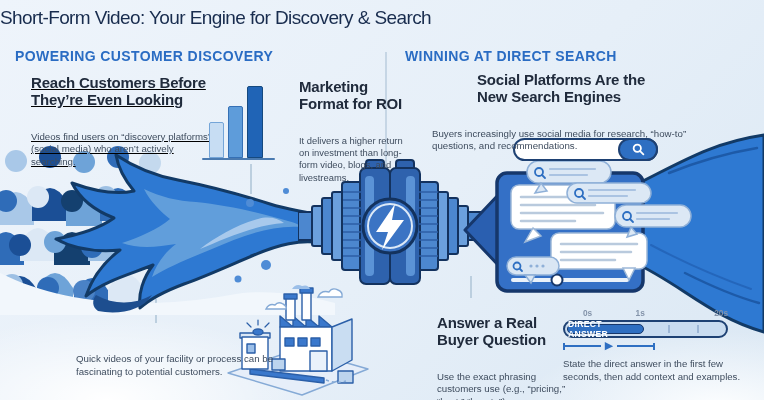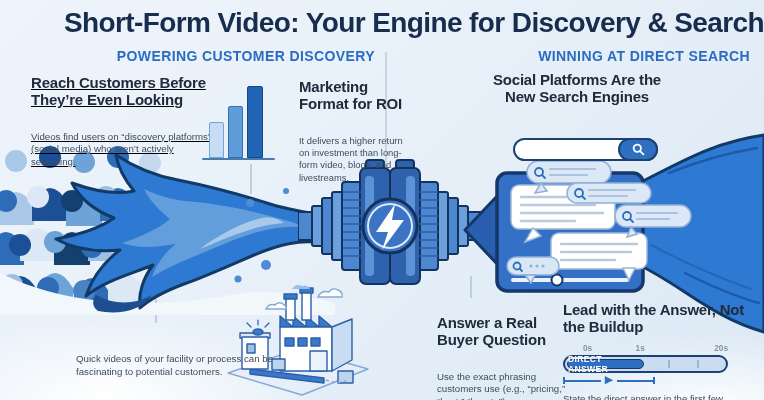--- a/index.html
+++ b/index.html
@@ -5,42 +5,42 @@
   * { box-sizing: border-box; margin: 0; padding: 0; }
   body { background:#c9d6e4; font-family:"Liberation Sans", sans-serif; }
   .stage{
     position:relative; width:764px; height:400px; overflow:hidden;
     background:
       radial-gradient(ellipse 300px 120px at 14% 100%, #ffffff 0%, rgba(255,255,255,0) 70%),
       radial-gradient(ellipse 280px 110px at 94% 102%, #fdfeff 0%, rgba(255,255,255,0) 70%),
       linear-gradient(135deg,#eef4fb 0%, #e6eff8 55%, #dbe8f4 100%);
   }
   .title{
-    position:absolute; top:7px; left:0; width:100%; text-align:right;
-    font-size:28px; font-weight:700; color:#182c4e; letter-spacing:-0.6px;
+    position:absolute; top:7px; left:0; width:100%; text-align:left;
+    font-size:19px; font-weight:400; color:#182c4e; letter-spacing:-0.6px;
   }
   .col-header{
     position:absolute; font-size:14px; font-weight:800; color:#2a6cc3;
-    letter-spacing:0.4px; text-align:right;
+    letter-spacing:0.4px; text-align:left;
   }
   #hdr-left{ left:15px; top:48px; width:360px; }
   #hdr-right{ left:405px; top:48px; width:345px; }
   .vdivider{ position:absolute; left:385px; top:52px; width:2px; height:120px; background:#c6d6e5; }
   .connector{ position:absolute; width:2px; background:#bccfdf; }
   #c1{ left:250px; top:164px; height:30px; }
   #c2{ left:470px; top:276px; height:22px; }
   #c3{ left:155px; top:299px; height:24px; }
 
   .card h3{ font-size:15px; font-weight:800; color:#202b3c; line-height:1.15; letter-spacing:-0.2px; }
   .card p{ font-size:9.7px; color:#3e4c5e; line-height:1.32; margin-top:22px; }
 
   #reach{ position:absolute; left:31px; top:74px; width:182px;text-decoration:underline; }
   #roi{ position:absolute; left:299px; top:78px; width:104px; }
   #roi p{ font-size:9.4px; }
-  #social{ position:absolute; left:477px; top:71px; width:200px; text-align:center; }
+  #social{ position:absolute; left:477px; top:71px; width:200px; text-align:left; }
   #social p{ width:290px; margin-left:-45px; }
   #trust{ position:absolute; left:76px; top:331px; width:220px; }
   #trust h3{ width:155px; }
   #trust p{ width:218px; }
   #question{ position:absolute; left:437px; top:314px; width:138px; }
   #lead{ position:absolute; left:563px; top:301px; width:192px; }
   #lead p{ font-size:9.6px; margin-top:6px; }
 
   
   #barchart{ position:absolute; left:207px; top:86px; width:60px; height:74px; }
@@ -277,33 +277,33 @@
     <div class="baseline"></div>
   </div>
 
   <section class="card" id="roi">
     <h3>Marketing Format for ROI</h3>
     <p>It delivers a higher return on investment than long-form video, blogs, and livestreams.</p>
   </section>
 
   <section class="card" id="social">
     <h3>Social Platforms Are the New Search Engines</h3>
+    <p>Buyers increasingly use social media for research, “how-to” questions, and recommendations.</p>
   </section>
 
   <section class="card" id="trust">
     <p>Quick videos of your facility or process can be fascinating to potential customers.</p>
   </section>
 
   <section class="card" id="question">
     <h3>Answer a Real Buyer Question</h3>
     <p>Use the exact phrasing customers use (e.g., “pricing,” “best,” “how to”).</p>
   </section>
 
   <section class="card" id="lead">
-    <h3>Lead with the Answer, Not the Buildup</h3>
     <div class="tl-labels">
       <span class="t0">0s</span>
       <span class="t1">1s</span>
       <span class="t2">20s</span>
     </div>
     <div class="tl-bar">
       <span class="tl-pill">DIRECT ANSWER</span>
       <div class="tl-tick tk1"></div>
       <div class="tl-tick tk2"></div>
     </div>

